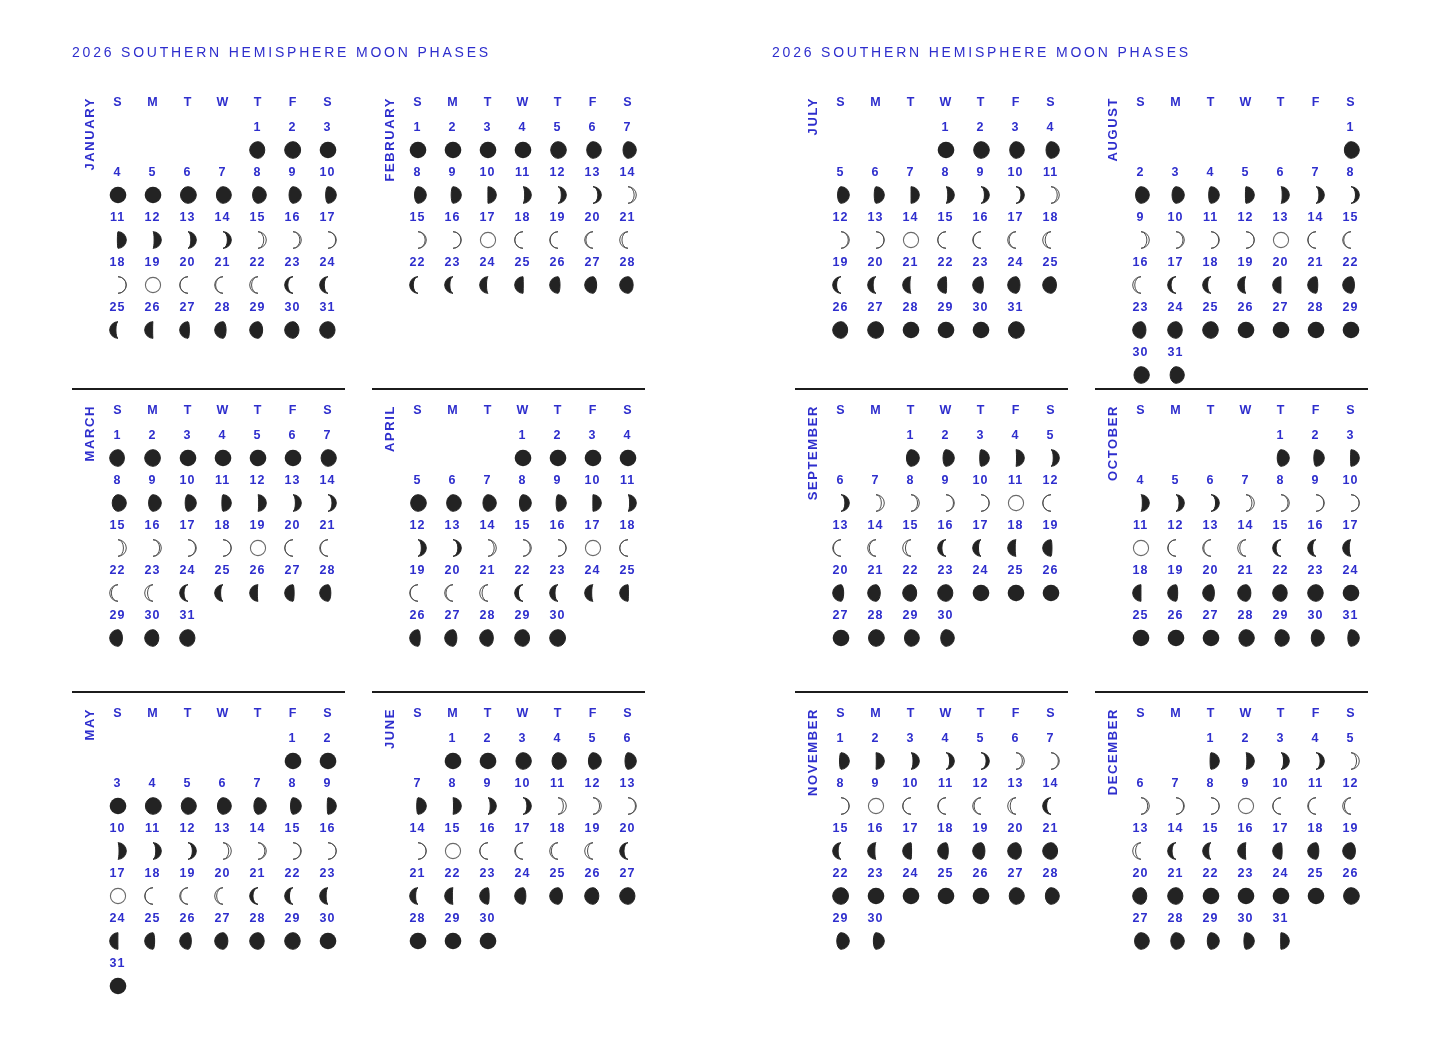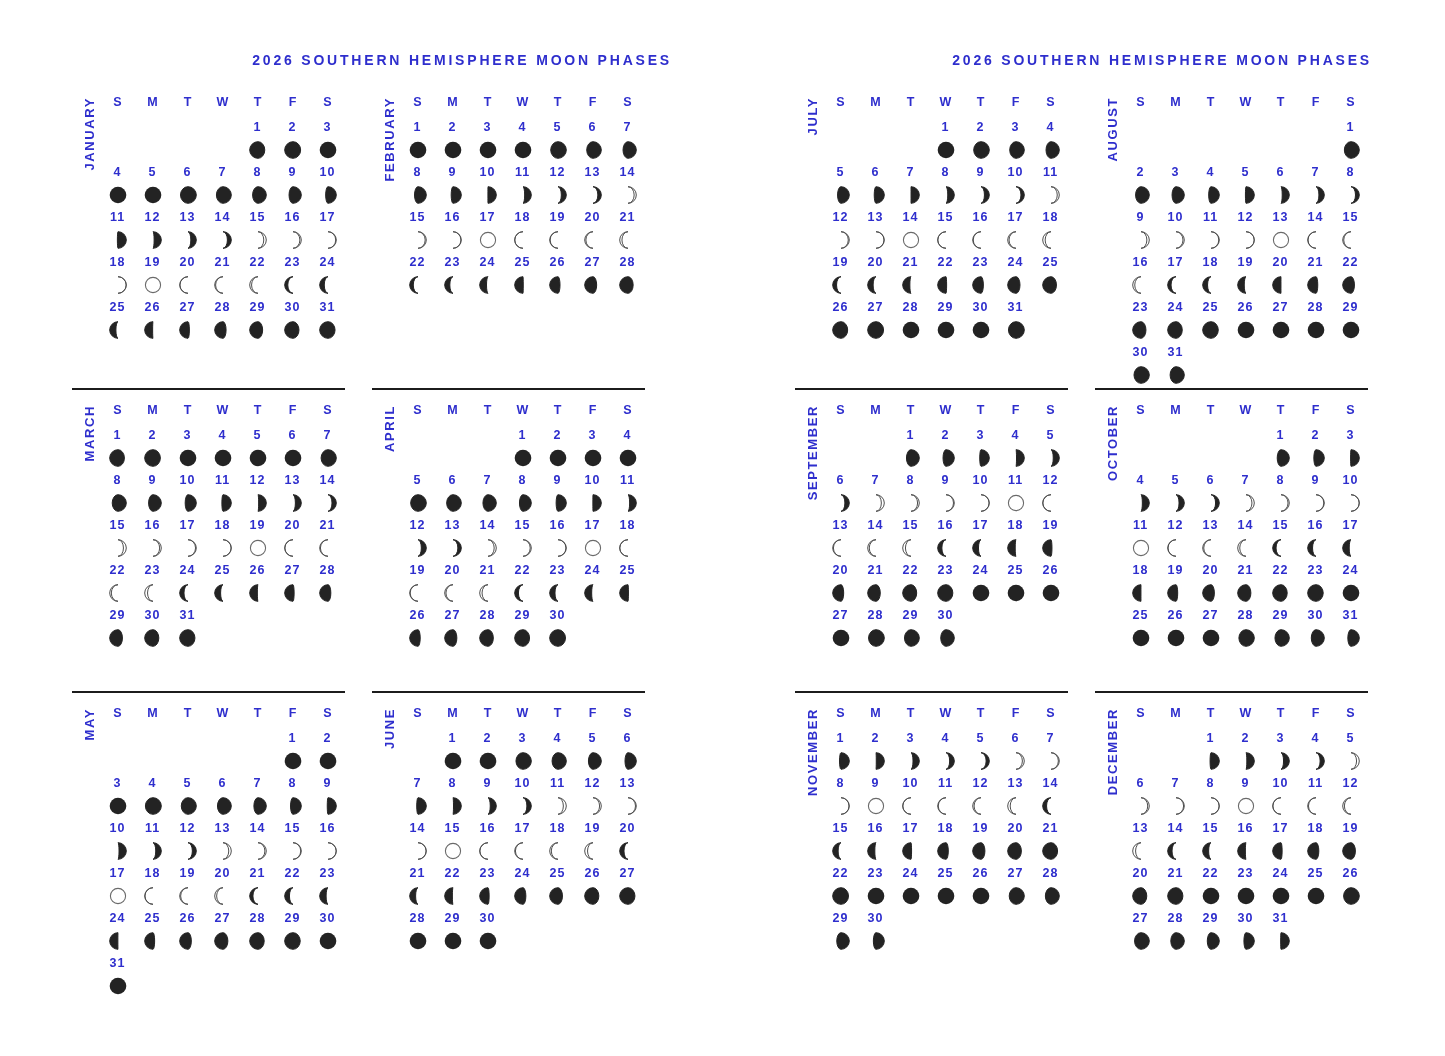--- a/index.html
+++ b/index.html
@@ -1,22 +1,22 @@
 <!DOCTYPE html>
 <html><head>
 <meta charset="utf-8">
 <style>
   html,body{margin:0;padding:0;}
   body{
     width:1445px;height:1056px;background:#ffffff;overflow:hidden;position:relative;
     font-family:"Liberation Sans", sans-serif;
   }
   .page-title{
-    position:absolute;top:52px;width:600px;text-align:right;
-    font-size:14px;font-weight:700;letter-spacing:2.8px;color:#2e2ecd;
+    position:absolute;top:44px;width:600px;text-align:left;
+    font-size:14px;font-weight:400;letter-spacing:2.8px;color:#2e2ecd;
   }
   #title-left{left:72px;}
   #title-right{left:772px;}
   .month{position:absolute;width:273px;}
   .month.ruled{border-top:2px solid #1c1c1c;padding-top:13px;}
   .inner{position:relative;padding-left:28px;}
   .mlabel{
     position:absolute;left:10px;top:2px;
     transform:rotate(-90deg) translateX(-100%);transform-origin:0 0;
     font-weight:700;font-size:13px;letter-spacing:1.6px;color:#2e2ecd;white-space:nowrap;

